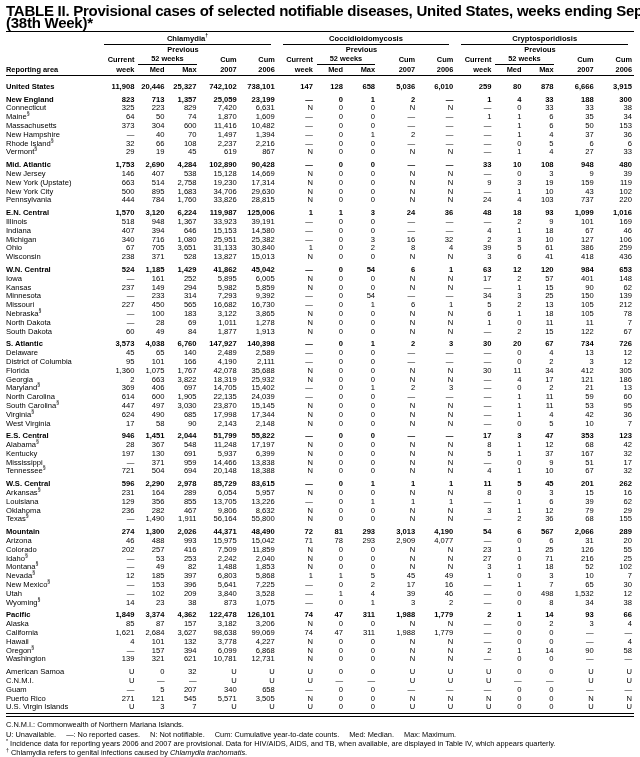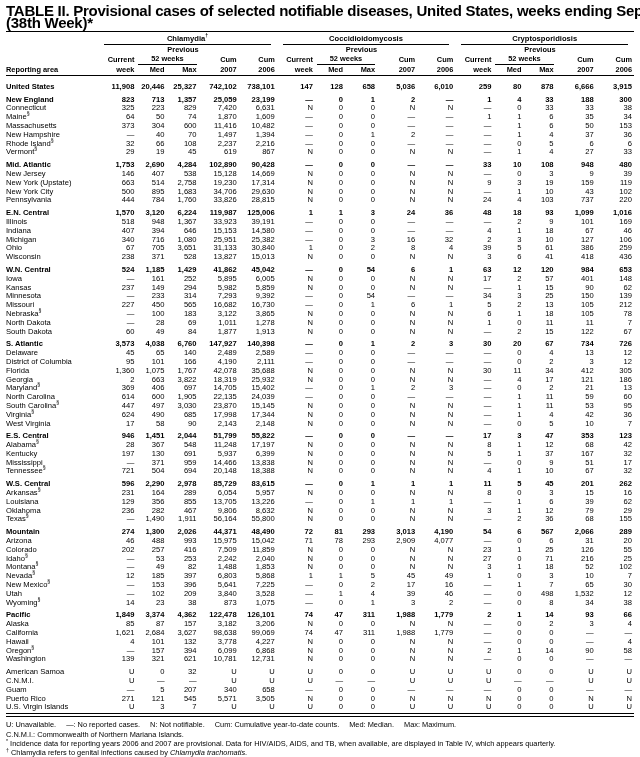--- a/index.html
+++ b/index.html
@@ -1358,21 +1358,21 @@
           <td class="num">U</td>
           <td class="num">0</td>
           <td class="num">0</td>
           <td class="num">U</td>
           <td class="num">U</td>
         </tr>
       </tbody>
     </table>
   <div class="double-rule"></div>
   <div class="footnotes">
+    <div>C.N.M.I.: Commonwealth of Northern Mariana Islands.</div>
     <div><span class="leg">U: Unavailable.</span><span class="leg">—: No reported cases.</span><span class="leg">N: Not notifiable.</span><span class="leg">Cum: Cumulative year-to-date counts.</span><span class="leg">Med: Median.</span><span class="leg">Max: Maximum.</span></div>
-    <div>C.N.M.I.: Commonwealth of Northern Mariana Islands.</div>
     <div>
         <div class="note"><sup>*</sup> Incidence data for reporting years 2006 and 2007 are provisional. Data for HIV/AIDS, AIDS, and TB, when available, are displayed in Table IV, which appears quarterly.</div>
         <div class="note"><sup>†</sup> Chlamydia refers to genital infections caused by <i>Chlamydia trachomatis</i>.</div>
         <div class="note"><sup>§</sup> Contains data reported through the National Electronic Disease Surveillance System (NEDSS).</div>
       </div>
   </div>
 </div>
 
 </body></html>

